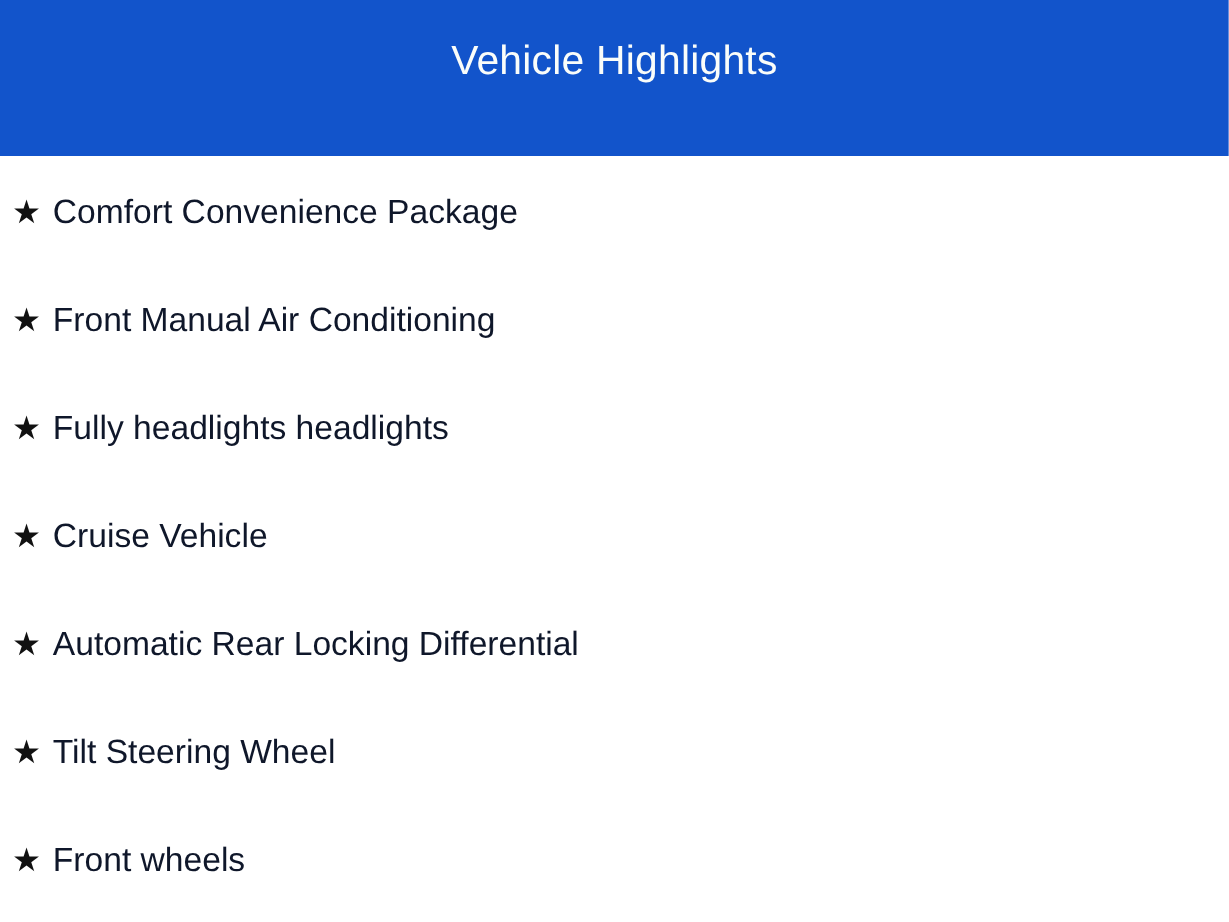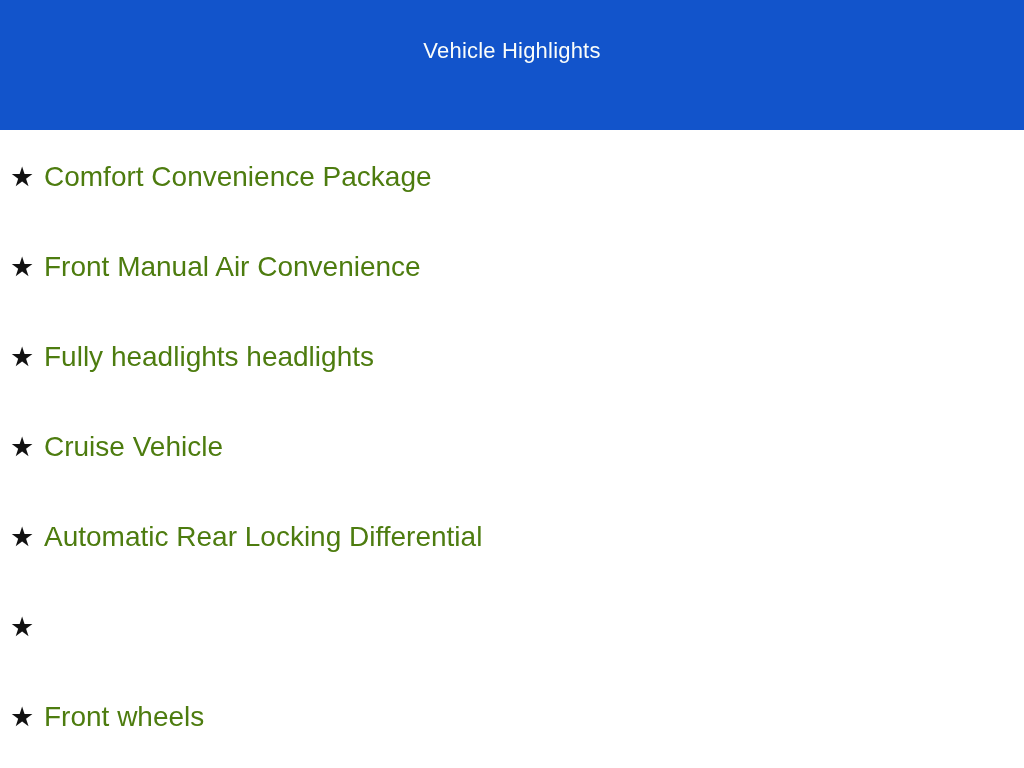--- a/index.html
+++ b/index.html
@@ -20,21 +20,21 @@
   .header {
     height: 130px;
     flex: 0 0 130px;
     background: #1254cb;
     display: flex;
     align-items: center;
     justify-content: center;
   }
   .header-title {
     color: #fafdfa;
-    font-size: 22px;
+    font-size: 34px;
     font-weight: 400;
     letter-spacing: 0.2px;
     
     position: relative;
     top: -14px;
   }
   .highlights-list {
     flex: 1 1 auto;
     display: flex;
     flex-direction: column;
@@ -52,21 +52,21 @@
     color: #111111;
     line-height: 1;
     width: 34px;
     flex: 0 0 34px;
     display: inline-flex;
     align-items: center;
     justify-content: flex-start;
   }
   .item-label {
     font-size: 28px;
-    color: #4d7c0f;
+    color: #0f172a;
     line-height: 1.2;
   }
 </style>
 </head>
 <body>
 
 <div class="page">
 
   <div class="header" style="background: rgb(18, 84, 203);">
     <div class="header-title" style="color: rgb(250, 253, 250);">Vehicle Highlights</div>
@@ -74,40 +74,41 @@
 
   <div class="highlights-list">
 
     <div class="highlight-item">
       <span class="star">★</span>
       <span class="item-label">Comfort Convenience Package</span>
     </div>
 
     <div class="highlight-item">
       <span class="star">★</span>
-      <span class="item-label">Front Manual Air Convenience</span>
+      <span class="item-label">Front Manual Air Conditioning</span>
     </div>
 
     <div class="highlight-item">
       <span class="star">★</span>
       <span class="item-label">Fully headlights headlights</span>
     </div>
 
     <div class="highlight-item">
       <span class="star">★</span>
       <span class="item-label">Cruise Vehicle</span>
     </div>
 
     <div class="highlight-item">
       <span class="star">★</span>
       <span class="item-label">Automatic Rear Locking Differential</span>
     </div>
 
     <div class="highlight-item">
       <span class="star">★</span>
+      <span class="item-label">Tilt Steering Wheel</span>
     </div>
 
     <div class="highlight-item">
       <span class="star">★</span>
       <span class="item-label">Front wheels</span>
     </div>
 
   </div>
 </div>
 

